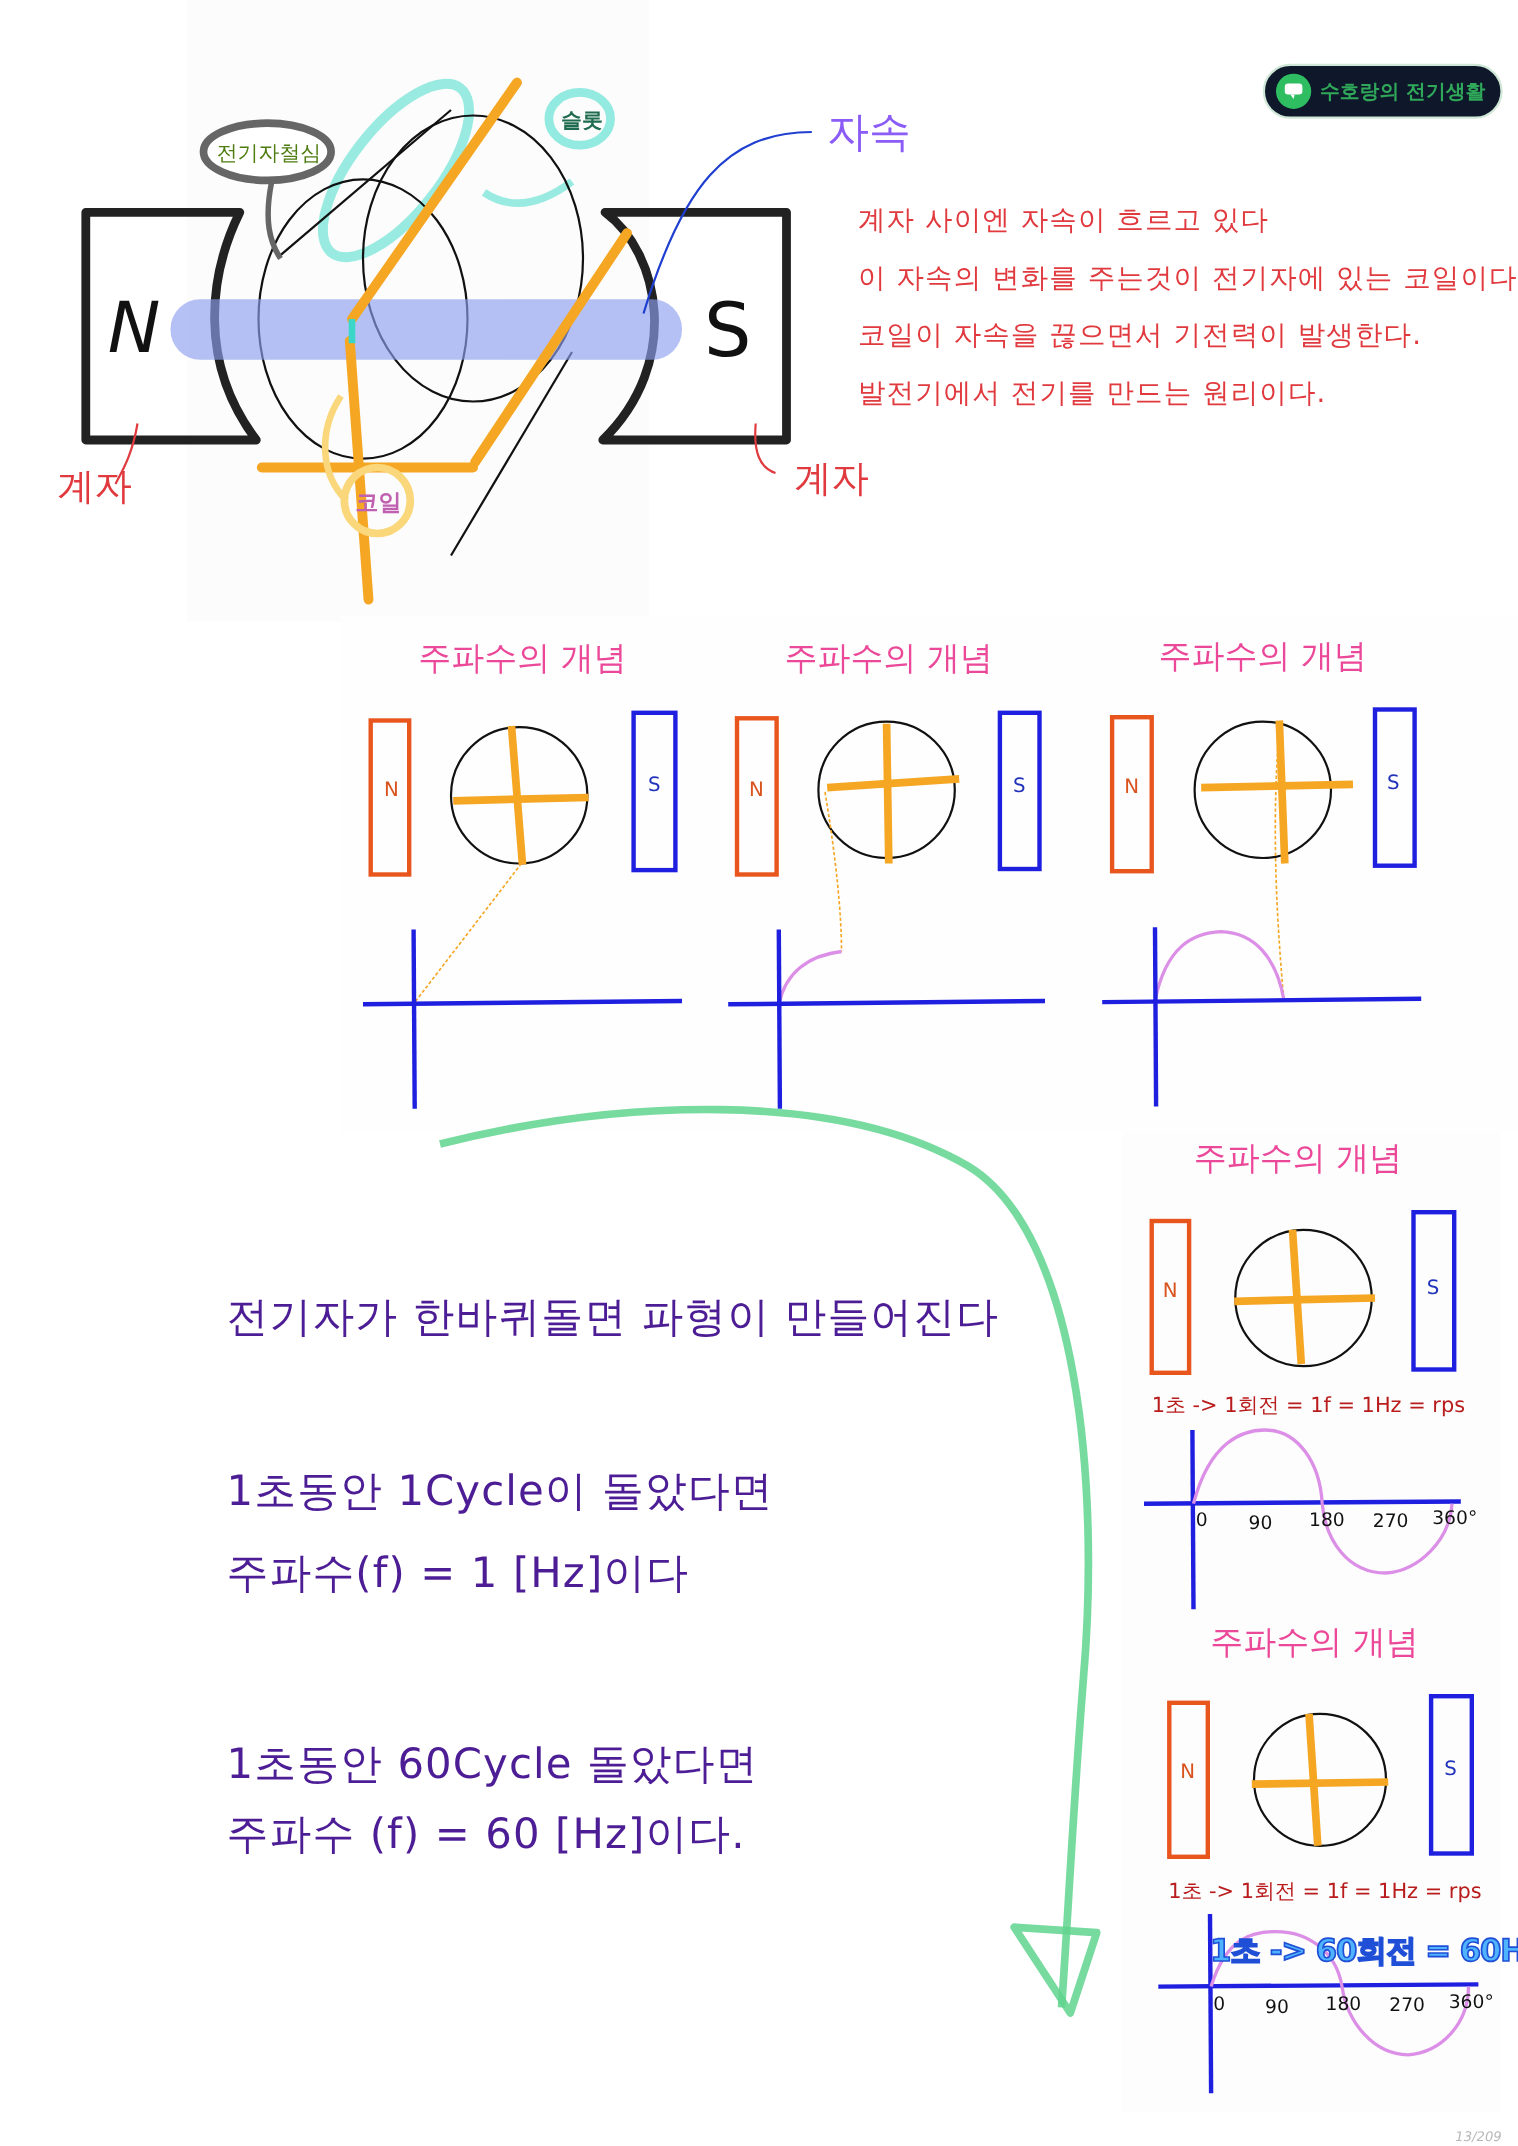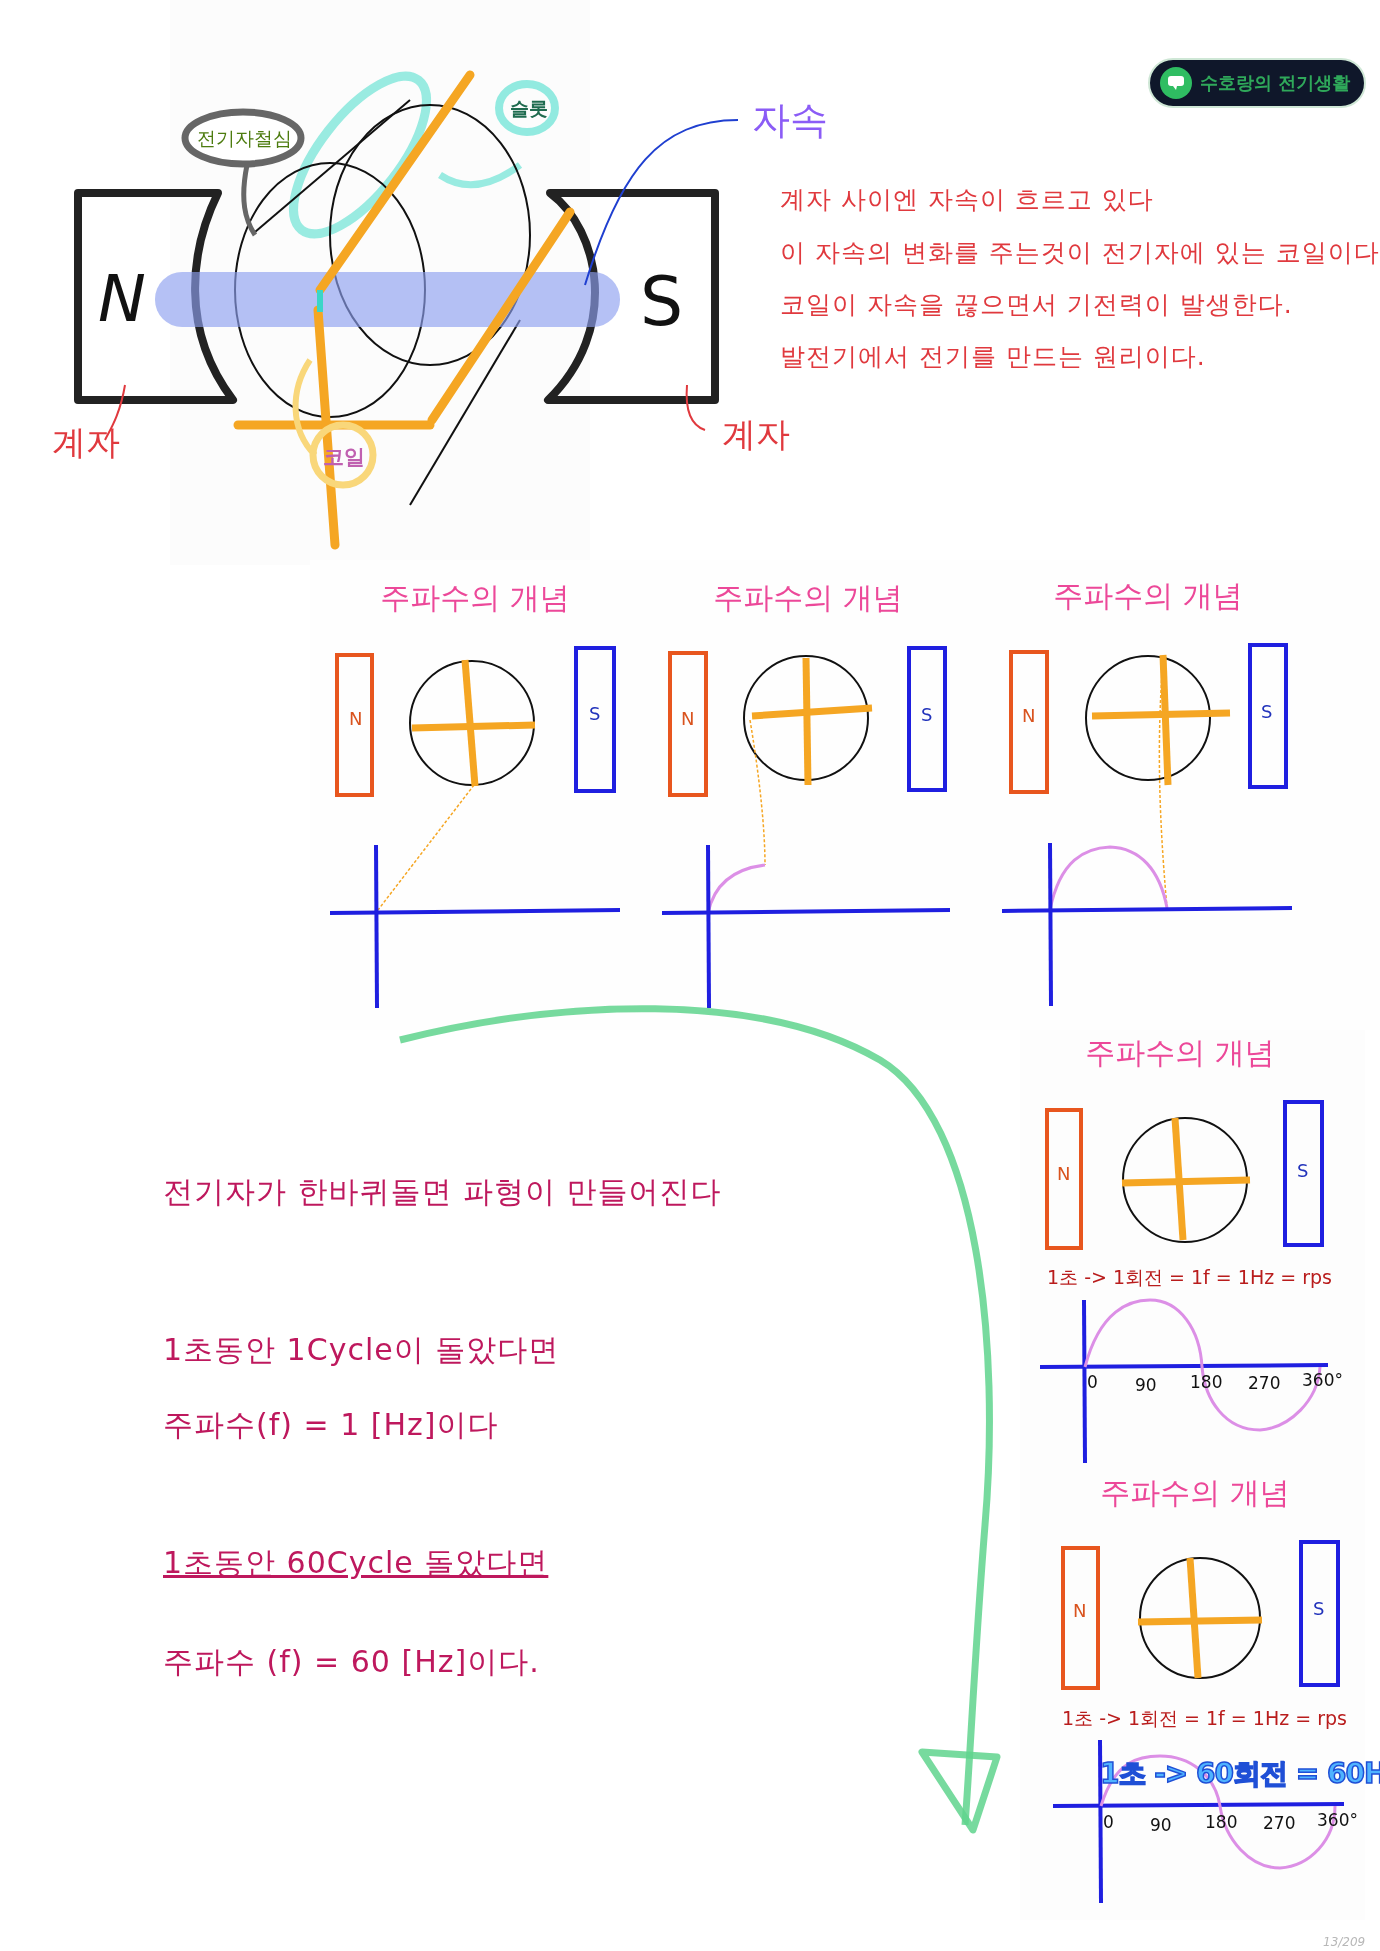--- a/index.html
+++ b/index.html
@@ -4,21 +4,21 @@
 <style>
   html, body { margin: 0; padding: 0; }
   body {
     width: 1380px; height: 1951px; position: relative; overflow: hidden;
     background: #ffffff;
     font-family: "DejaVu Sans", "Liberation Sans", sans-serif;
   }
   .abs { position: absolute; }
   .panel-bg { position: absolute; background: #fdfdfd; }
   .hand-red { color: #e0393e; font-size: 25px; letter-spacing: 1px; white-space: nowrap; }
-  .hand-blue { color: #be185d; font-size: 30px; letter-spacing: 1px; white-space: nowrap; }
+  .hand-blue { color: #4c1d95; font-size: 38px; letter-spacing: 1px; white-space: nowrap; margin-left: 43px; }
   .panel-title { font-size: 30px; color: #ec4899; white-space: nowrap; text-align: center; }
   .badge {
     position: absolute; left: 1148px; top: 58px; width: 218px; height: 50px;
     border: 2px solid #cfe7d6; border-radius: 28px; background: #0f172a;
     display: flex; align-items: center; box-sizing: border-box; padding-left: 10px;
   }
   .badge-icon {
     width: 32px; height: 32px; border-radius: 50%; background: #2fbd62;
     display: flex; align-items: center; justify-content: center; margin-right: 8px;
   }
@@ -179,16 +179,16 @@
 <div class="overlay-60" style="left:1100px;top:1755px;">1초 -&gt; 60회전 = 60Hz</div>
 <div class="tick" style="left:1103px;top:1812px;">0</div>
 <div class="tick" style="left:1150px;top:1815px;">90</div>
 <div class="tick" style="left:1205px;top:1812px;">180</div>
 <div class="tick" style="left:1263px;top:1813px;">270</div>
 <div class="tick" style="left:1317px;top:1810px;">360°</div>
 
 <div class="abs hand-blue" style="left:163px;top:1172px;">전기자가 한바퀴돌면 파형이 만들어진다</div>
 <div class="abs hand-blue" style="left:163px;top:1330px;">1초동안 1Cycle이 돌았다면</div>
 <div class="abs hand-blue" style="left:163px;top:1405px;text-align:center;">주파수(f) = 1 [Hz]이다</div>
-<div class="abs hand-blue" style="left:163px;top:1543px;text-decoration:underline;">1초동안 60Cycle 돌았다면</div>
+<div class="abs hand-blue" style="left:163px;top:1578px;">1초동안 60Cycle 돌았다면</div>
 <div class="abs hand-blue" style="left:163px;top:1642px;">주파수 (f) = 60 [Hz]이다.</div>
 
 <div class="abs page-num" style="left:1323px;top:1935px;">13/209</div>
 
 </body></html>

